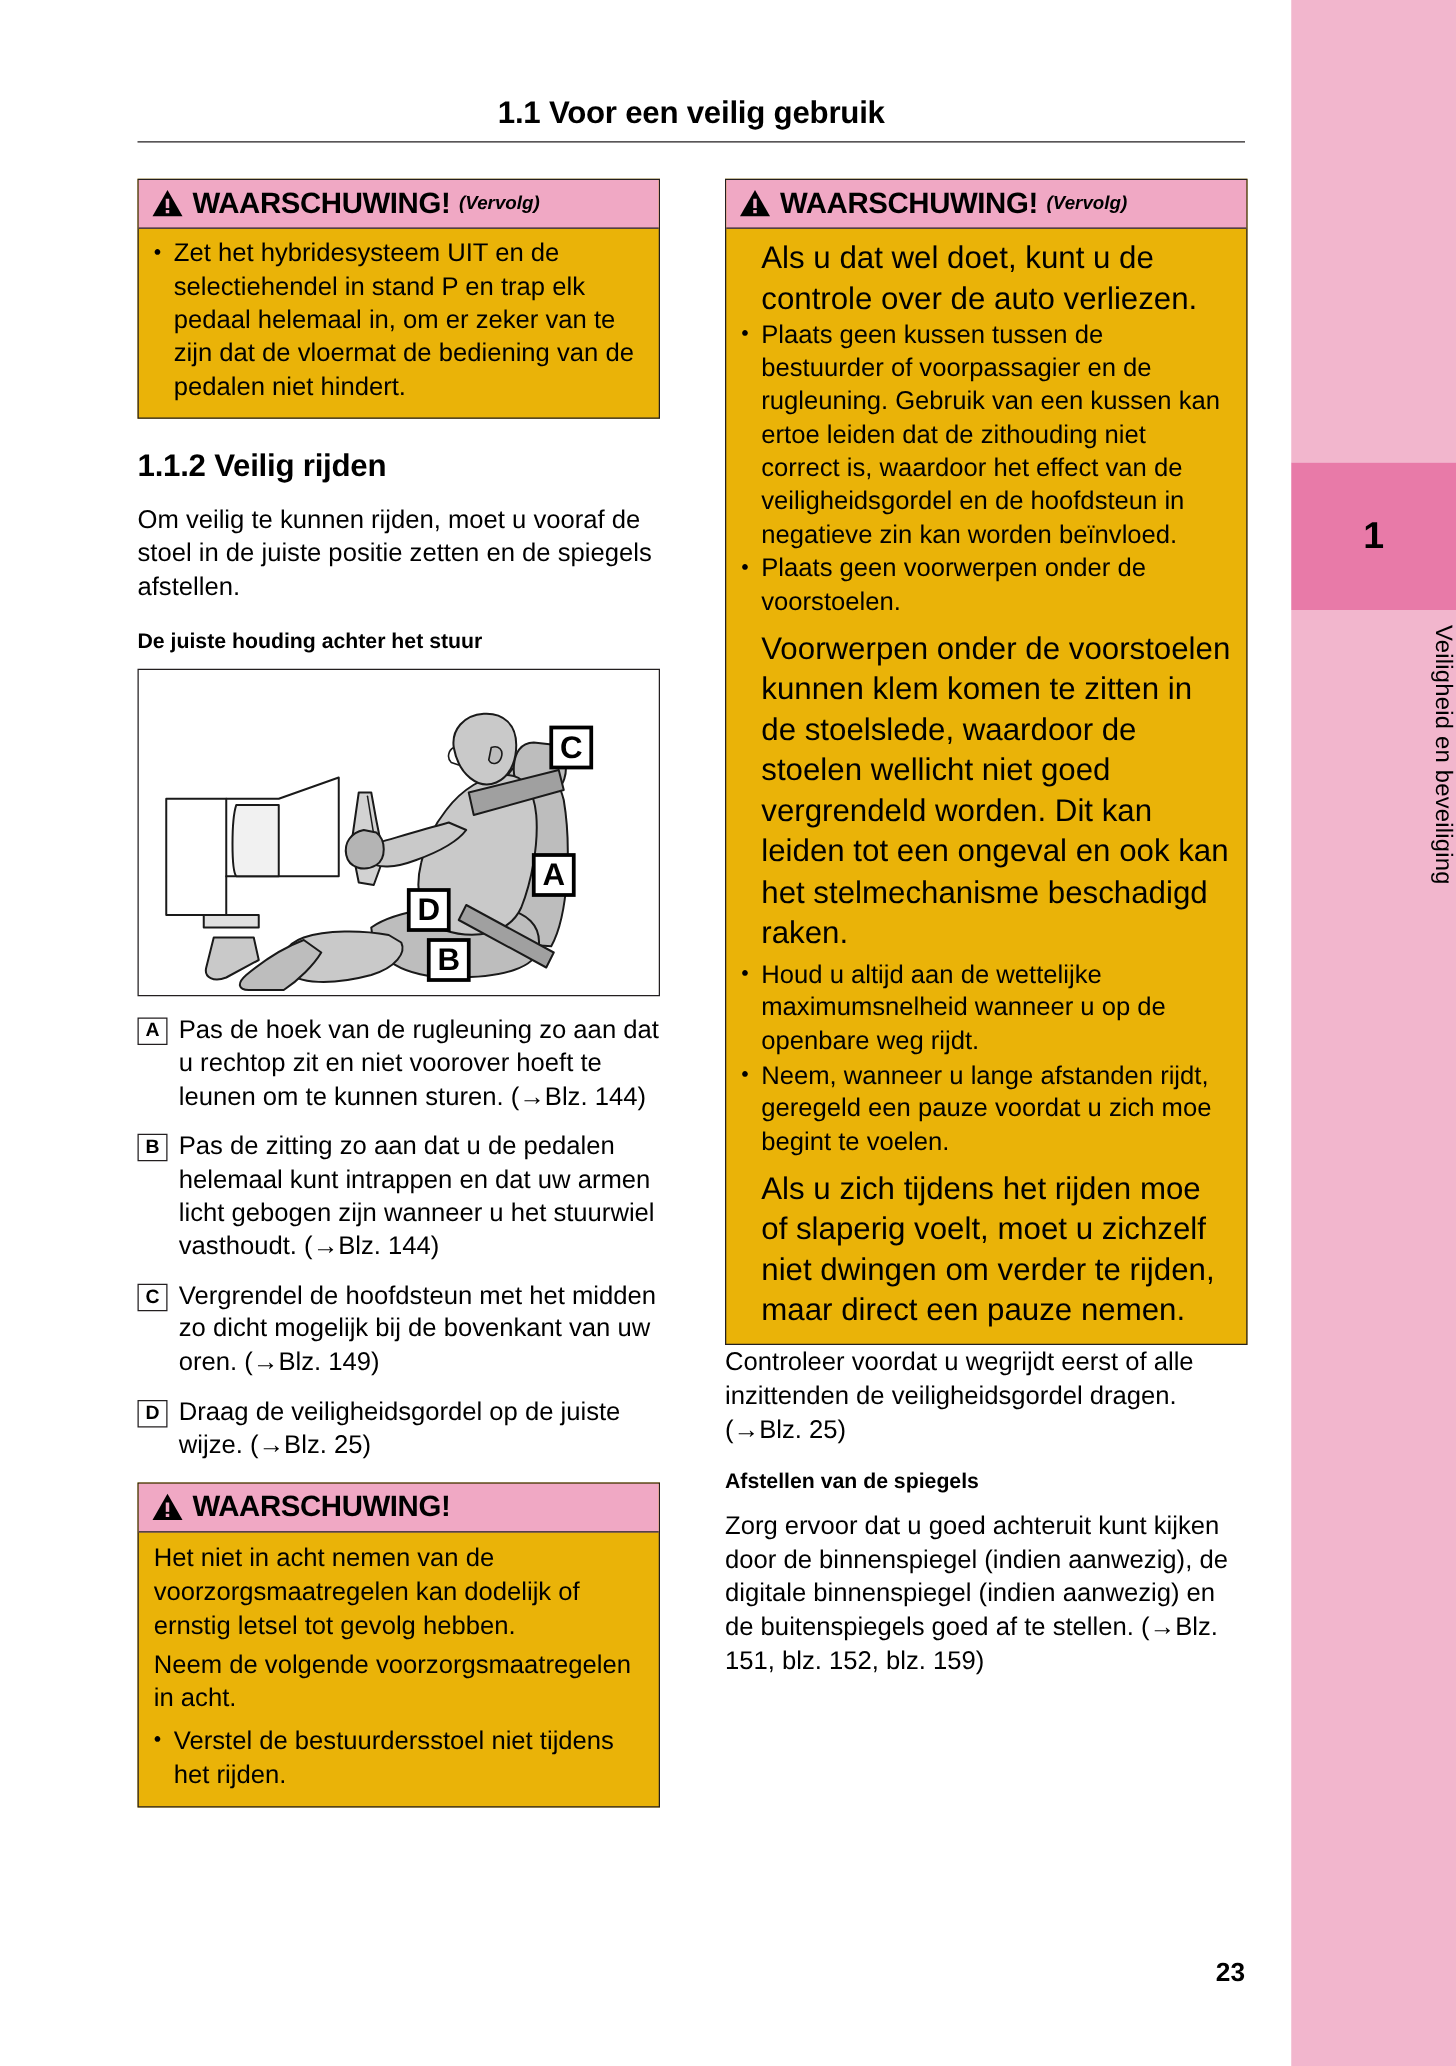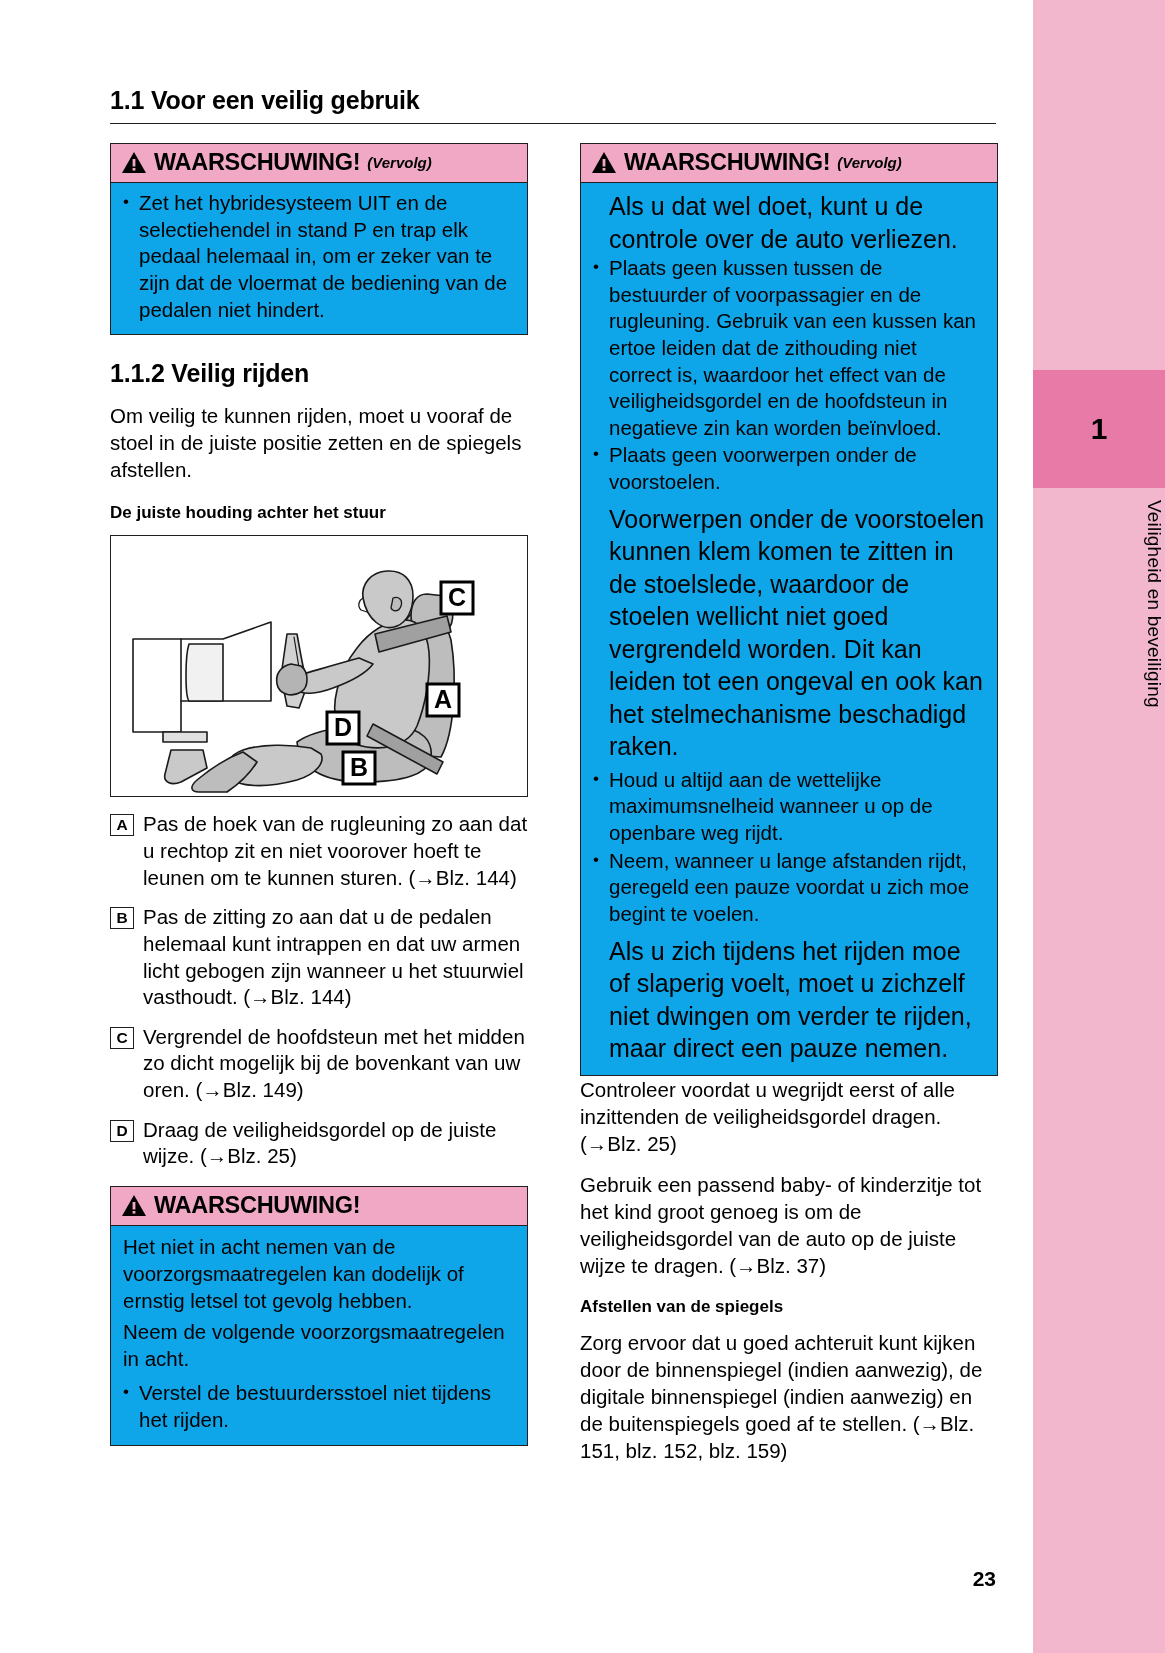--- a/index.html
+++ b/index.html
@@ -24,31 +24,31 @@
   .tab-vtext {
     position:absolute; top:500px; left:0; width:132px;
     writing-mode:vertical-rl; text-orientation:mixed;
     font-size:19px; letter-spacing:0.2px;
     padding-left:36px;
   }
 
   
   #page { position:absolute; left:0; top:0; width:1033px; height:1653px; }
 
-  #header { position:absolute; left:110px; top:86px; width:886px; text-align:left; }
+  #header { position:absolute; left:110px; top:76px; width:886px; text-align:center; }
   #header .htitle { font-size:25px; font-weight:bold; letter-spacing:-0.2px; }
   #header .hrule { margin-top:8px; border-bottom:1.6px solid #231f20; }
 
   #cols { position:absolute; left:110px; top:143px; width:888px; }
   .col { position:absolute; top:0; width:418px; }
   .col-left  { left:0; }
   .col-right { left:470px; }
 
   
-  .warnbox { border:1.6px solid #231f20; margin-bottom:0; background:#0ea5e9; }
+  .warnbox { border:1.6px solid #231f20; margin-bottom:0; background:#eab308; }
   .warnhead {
     background:#f0a8c4; border-bottom:1.6px solid #231f20;
     padding:5px 8px 6px 10px; display:flex; align-items:center; gap:7px;
     white-space:nowrap;
   }
   .warnhead .wtitle { font-size:23.5px; font-weight:bold; letter-spacing:-0.3px; }
   .warnhead .wcont  { font-size:15px; font-weight:bold; font-style:italic; }
   .tri { flex:0 0 auto; display:block; }
   .warnbody { padding:7px 12px 10px 12px; }
 
@@ -260,21 +260,20 @@
           <div class="wli">
             <span class="bullet">•</span>
             <span class="wtext">Neem, wanneer u lange afstanden rijdt, geregeld een pauze voordat u zich moe begint te voelen.</span>
           </div>
 
           <div class="wpara" style="margin-top:7px;">Als u zich tijdens het rijden moe of slaperig voelt, moet u zichzelf niet dwingen om verder te rijden, maar direct een pauze nemen.</div>
         </div>
       </div>
 
       <p class="body">Controleer voordat u wegrijdt eerst of alle inzittenden de veiligheidsgordel dragen. (→Blz. 25)</p>
-      <p class="body">Gebruik een passend baby- of kinderzitje tot het kind groot genoeg is om de veiligheidsgordel van de auto op de juiste wijze te dragen. (→Blz. 37)</p>
 
       <h3 class="subhead" style="margin-top:18px;">Afstellen van de spiegels</h3>
       <p class="body">Zorg ervoor dat u goed achteruit kunt kijken door de binnenspiegel (indien aanwezig), de digitale binnenspiegel (indien aanwezig) en de buitenspiegels goed af te stellen. (→Blz. 151, blz. 152, blz. 159)</p>
 
     </div>
   </div>
 
   <div id="pagenum">23</div>
 </div>
 

